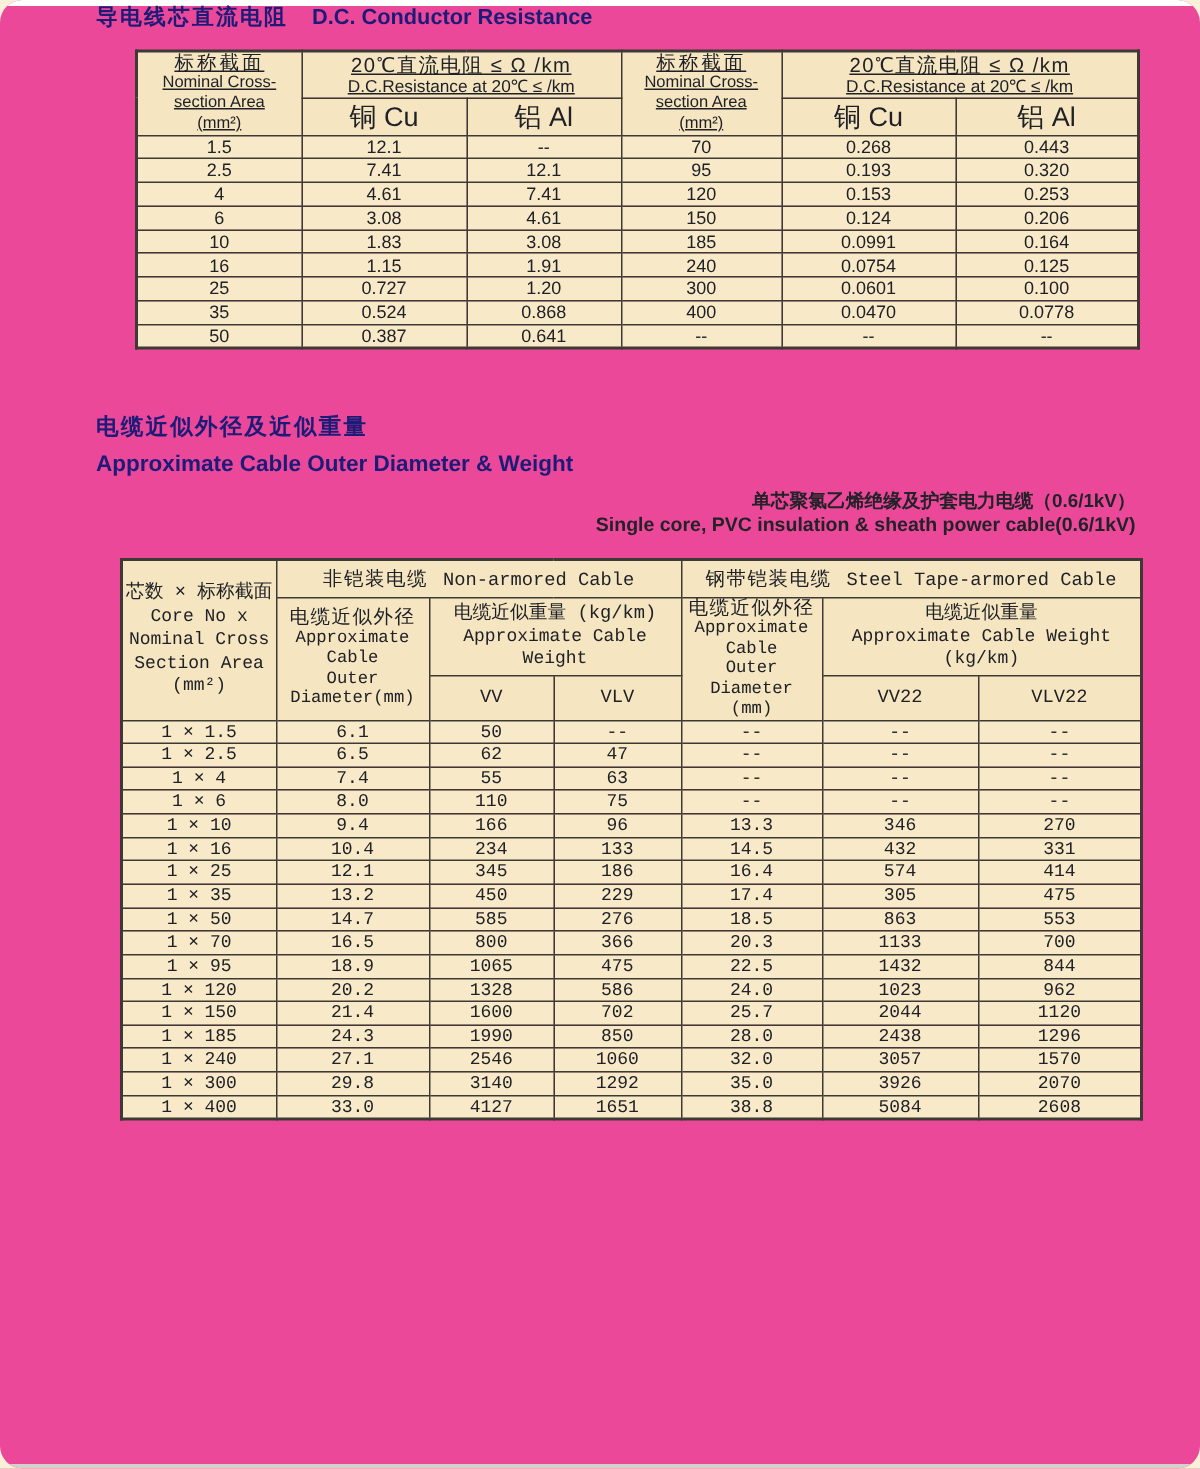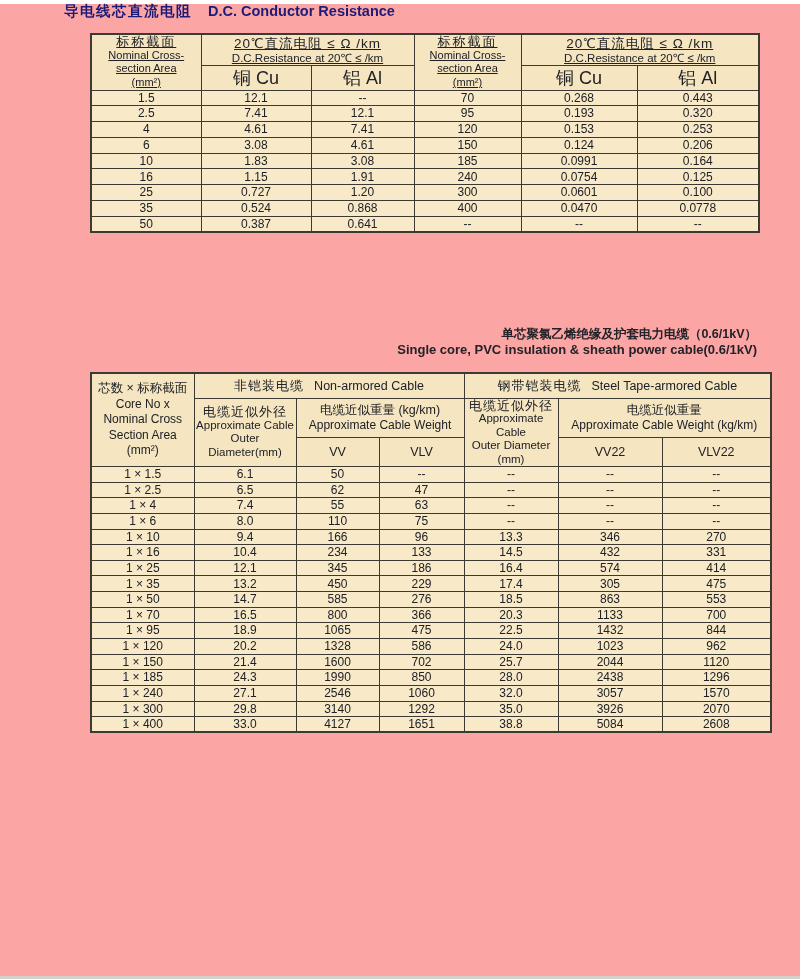--- a/index.html
+++ b/index.html
@@ -1,19 +1,19 @@
 <!DOCTYPE html>
 <html><head>
 <meta charset="utf-8">
 <style>
   * { margin:0; padding:0; box-sizing:border-box; }
   html,body { background:#FCF1D8; }
   .page {
     position:relative; width:800px; height:979px; overflow:hidden;
-    background:#fca5a5; font-family:"Liberation Sans", sans-serif; color:#202126;
+    background:#ec4899; font-family:"Liberation Sans", sans-serif; color:#202126;border-radius:15px;
   }
   .top-strip { position:absolute; top:0; left:0; width:800px; height:4px; background:#FFFFFF; }
   .bottom-strip { position:absolute; bottom:0; left:0; width:800px; height:3px; background:#D4D1C8; }
 
   .sec1-title { position:absolute; left:64px; top:2px; font-size:14.5px; font-weight:bold; color:#1C1C78; white-space:nowrap; }
   .sec1-title .zh { letter-spacing:1.5px; margin-right:16px; }
 
   table { border-collapse:collapse; table-layout:fixed; }
   .tbl { position:absolute; border:2px solid #3D3A33; }
   .tbl th, .tbl td { border:1px solid #3D3A33; text-align:center; vertical-align:middle; padding:0; }
@@ -32,21 +32,21 @@
 
   
   .sec2-title { position:absolute; left:64px; top:275px; color:#1C1C78; font-weight:bold; }
   .sec2-title .zh { font-size:15px; letter-spacing:1.5px; }
   .sec2-title .en { font-size:15px; margin-top:7px; }
   .sec2-subtitle { position:absolute; right:43px; top:327px; text-align:right; font-weight:bold; color:#222228; }
   .sec2-subtitle .zh { font-size:12.5px; line-height:15px; }
   .sec2-subtitle .en { font-size:13px; line-height:15.5px; }
 
   
-  #table2 { left:90px; top:372px; width:680px; }
+  #table2 { left:80px; top:372px; width:680px;font-family:Liberation Mono, monospace; }
   #table2 .h1 th { height:25px; }
   #table2 .h2 th { height:36px; }
   #table2 .h3 th { height:26px; font-size:12.5px; }
   #table2 td { height:15.65px; }
   .core-cell div { line-height:15.5px; font-size:12px; }
   .core-cell div:first-child { font-size:12.5px; }
   .group-cell .zh { font-size:13px; letter-spacing:1px; margin-right:10px; }
   .group-cell .en { font-size:12.5px; }
   .od-cell div { line-height:13.5px; font-size:11.5px; }
   .od-cell div:first-child { font-size:13px; letter-spacing:1px; }
@@ -171,20 +171,24 @@
           <td>50</td>
           <td>0.387</td>
           <td>0.641</td>
           <td>--</td>
           <td>--</td>
           <td>--</td>
         </tr>
       </tbody>
   </table>
 
+  <div class="sec2-title">
+    <div class="zh">电缆近似外径及近似重量</div>
+    <div class="en">Approximate Cable Outer Diameter  &amp; Weight</div>
+  </div>
   <div class="sec2-subtitle">
     <div class="zh">单芯聚氯乙烯绝缘及护套电力电缆（0.6/1kV）</div>
     <div class="en">Single core, PVC insulation &amp; sheath power cable(0.6/1kV)</div>
   </div>
 
   <table class="tbl" id="table2">
     <colgroup>
       <col style="width:103px">
         <col style="width:102px">
         <col style="width:83px">

